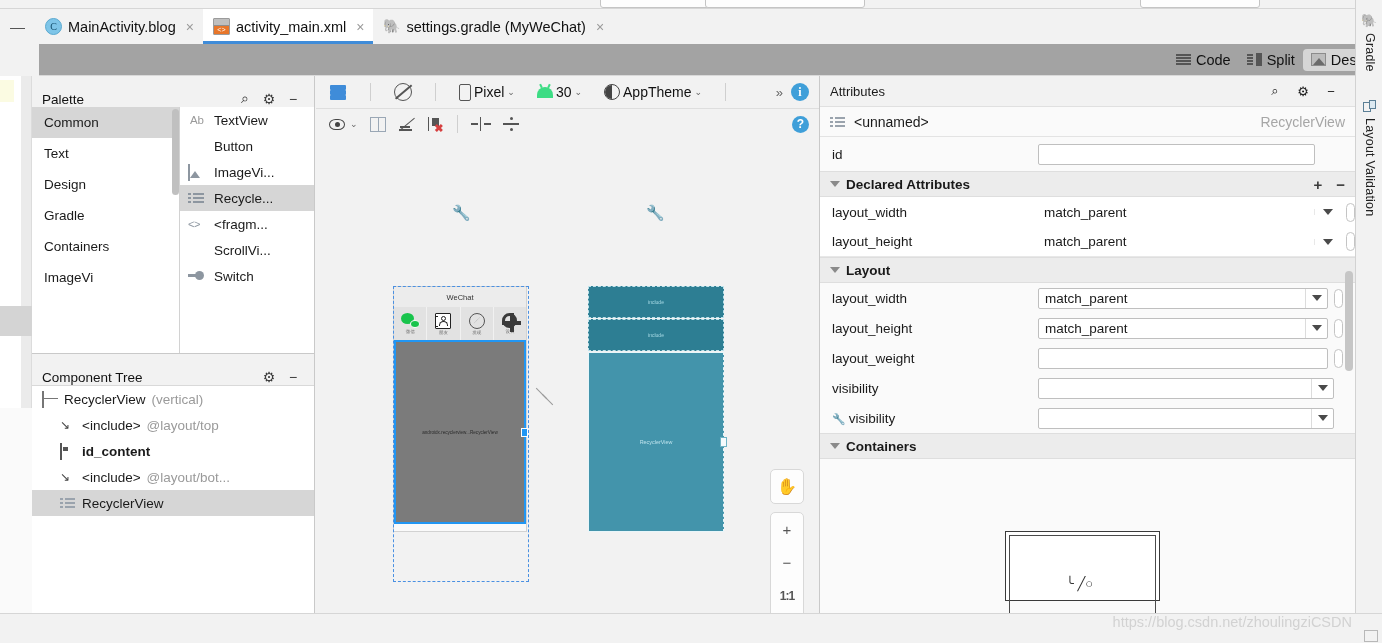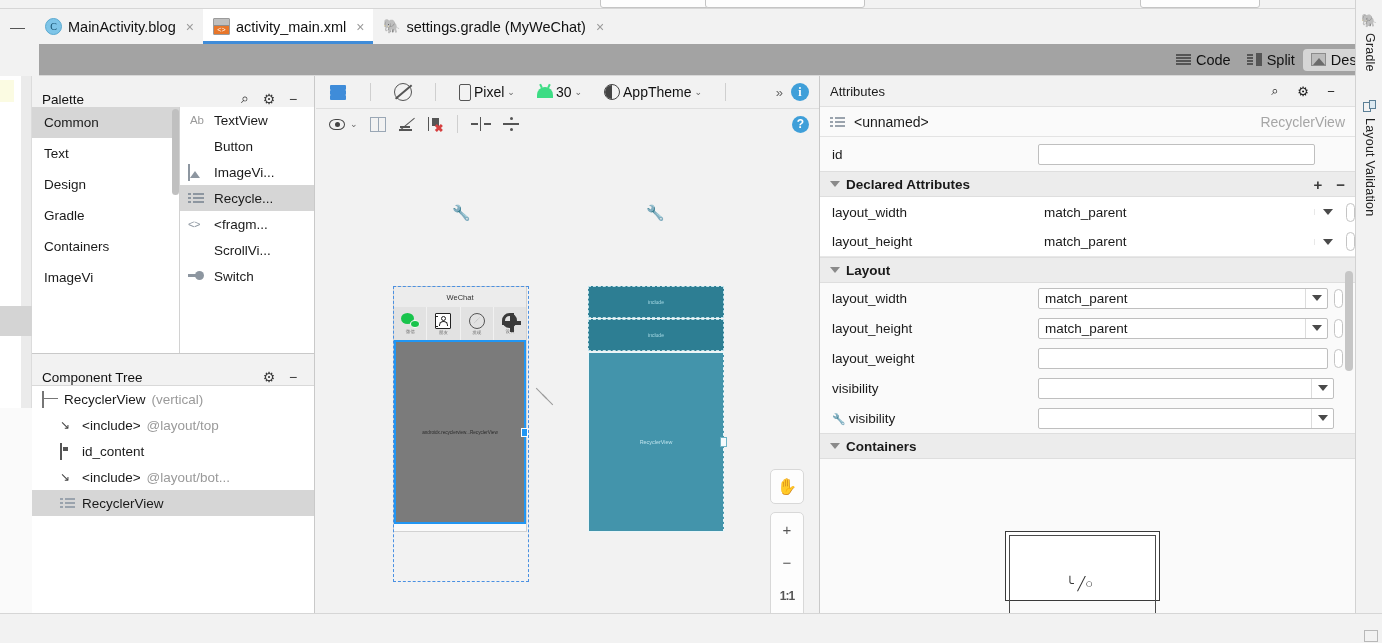--- a/index.html
+++ b/index.html
@@ -469,21 +469,21 @@
       <div class="tree-row" style="padding-left:10px;">
         <span class="tic"><span class="tic-linear"></span></span>
         <span>RecyclerView</span>
         <span class="sub">(vertical)</span>
       </div>
       <div class="tree-row" style="padding-left:28px;">
         <span class="tic tic-arrow">↘</span>
         <span>&lt;include&gt;</span>
         <span class="sub">@layout/top</span>
       </div>
-      <div class="tree-row" style="padding-left:28px;">
+      <div class="tree-row" style="padding-left:28px;font-weight:bold;">
         <span class="tic"><span class="tic-frame"></span></span>
         <span>id_content</span>
       </div>
       <div class="tree-row" style="padding-left:28px;">
         <span class="tic tic-arrow">↘</span>
         <span>&lt;include&gt;</span>
         <span class="sub">@layout/bot...</span>
       </div>
       <div class="tree-row sel" style="padding-left:28px;">
         <span class="tic tic-rv">
@@ -795,15 +795,16 @@
     <div class="vtab" style="margin-top:14px;">
       <span class="ic-lv">
           <span class="a"></span>
           <span class="b"></span>
         </span>
       <span class="vlabel">Layout Validation</span>
     </div>
   </div>
 
   <div class="bottom-bar"></div>
+  <div class="watermark">https://blog.csdn.net/zhoulingziCSDN</div>
   <div class="bm-box"></div>
 
 </div>
 
 </body></html>

